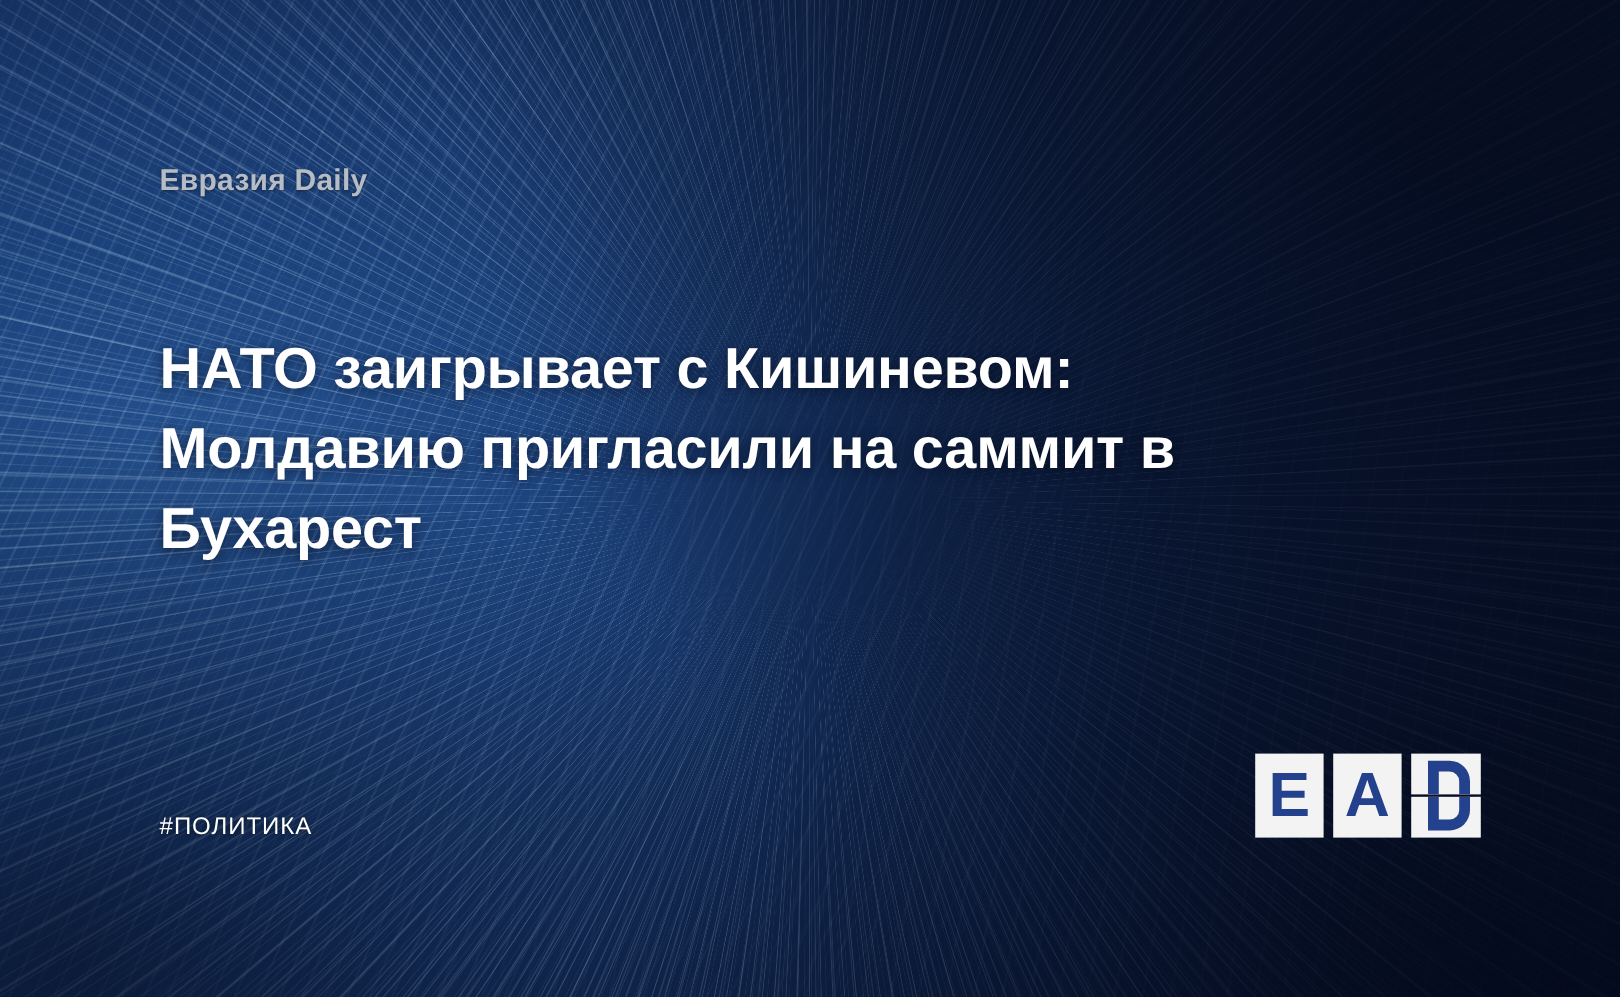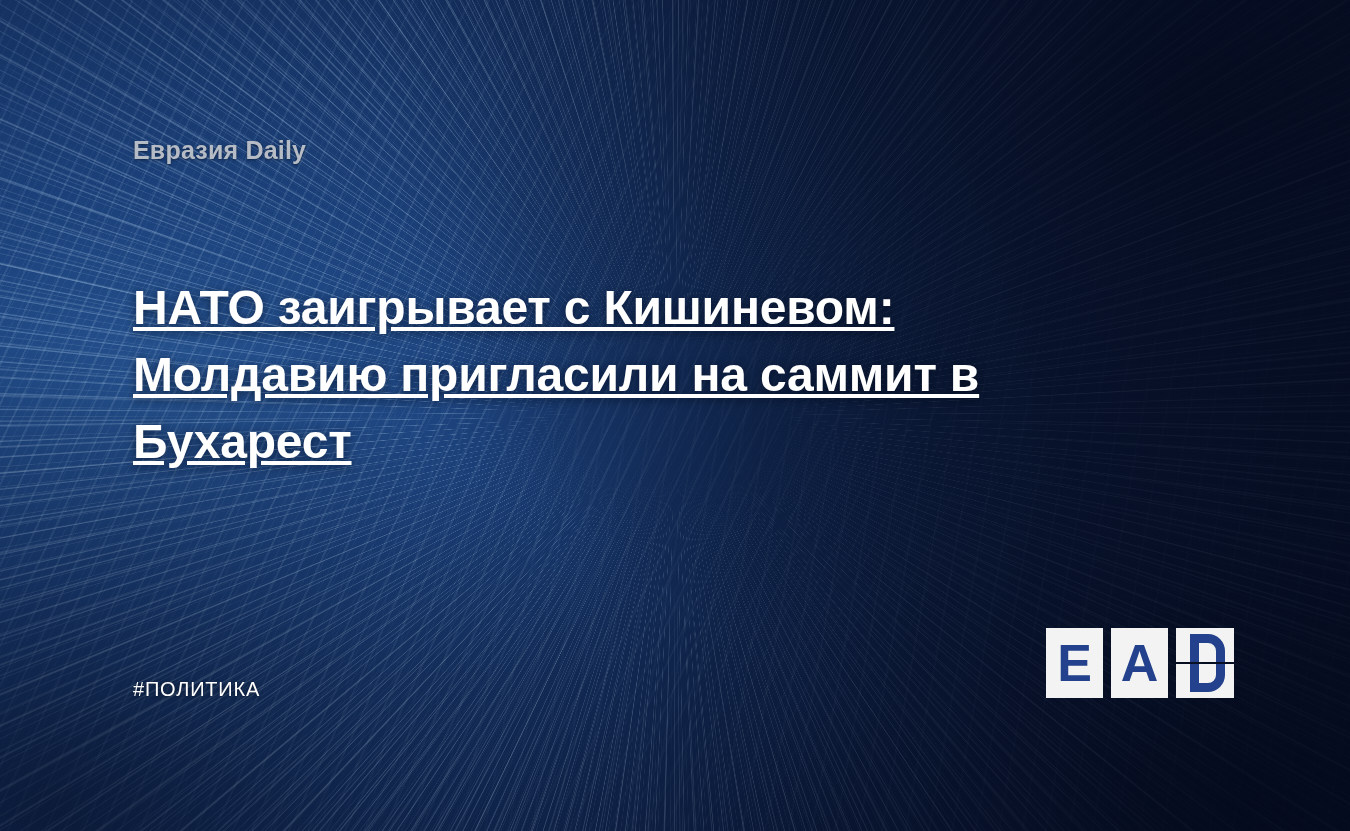--- a/index.html
+++ b/index.html
@@ -127,21 +127,20 @@
     left: 133px;
     top: 274px;
     width: 930px;
     margin: 0;
     font-size: 48px;
     line-height: 67px;
     font-weight: bold;
     color: #ffffff;
     letter-spacing: -0.2px;
     text-shadow: 0 2px 10px rgba(2,8,24,0.55);
-    text-decoration: underline;
   }
 
   #tag {
     position: absolute;
     left: 133px;
     top: 678px;
     font-size: 20px;
     font-weight: normal;
     letter-spacing: 0.8px;
     color: #ffffff;

